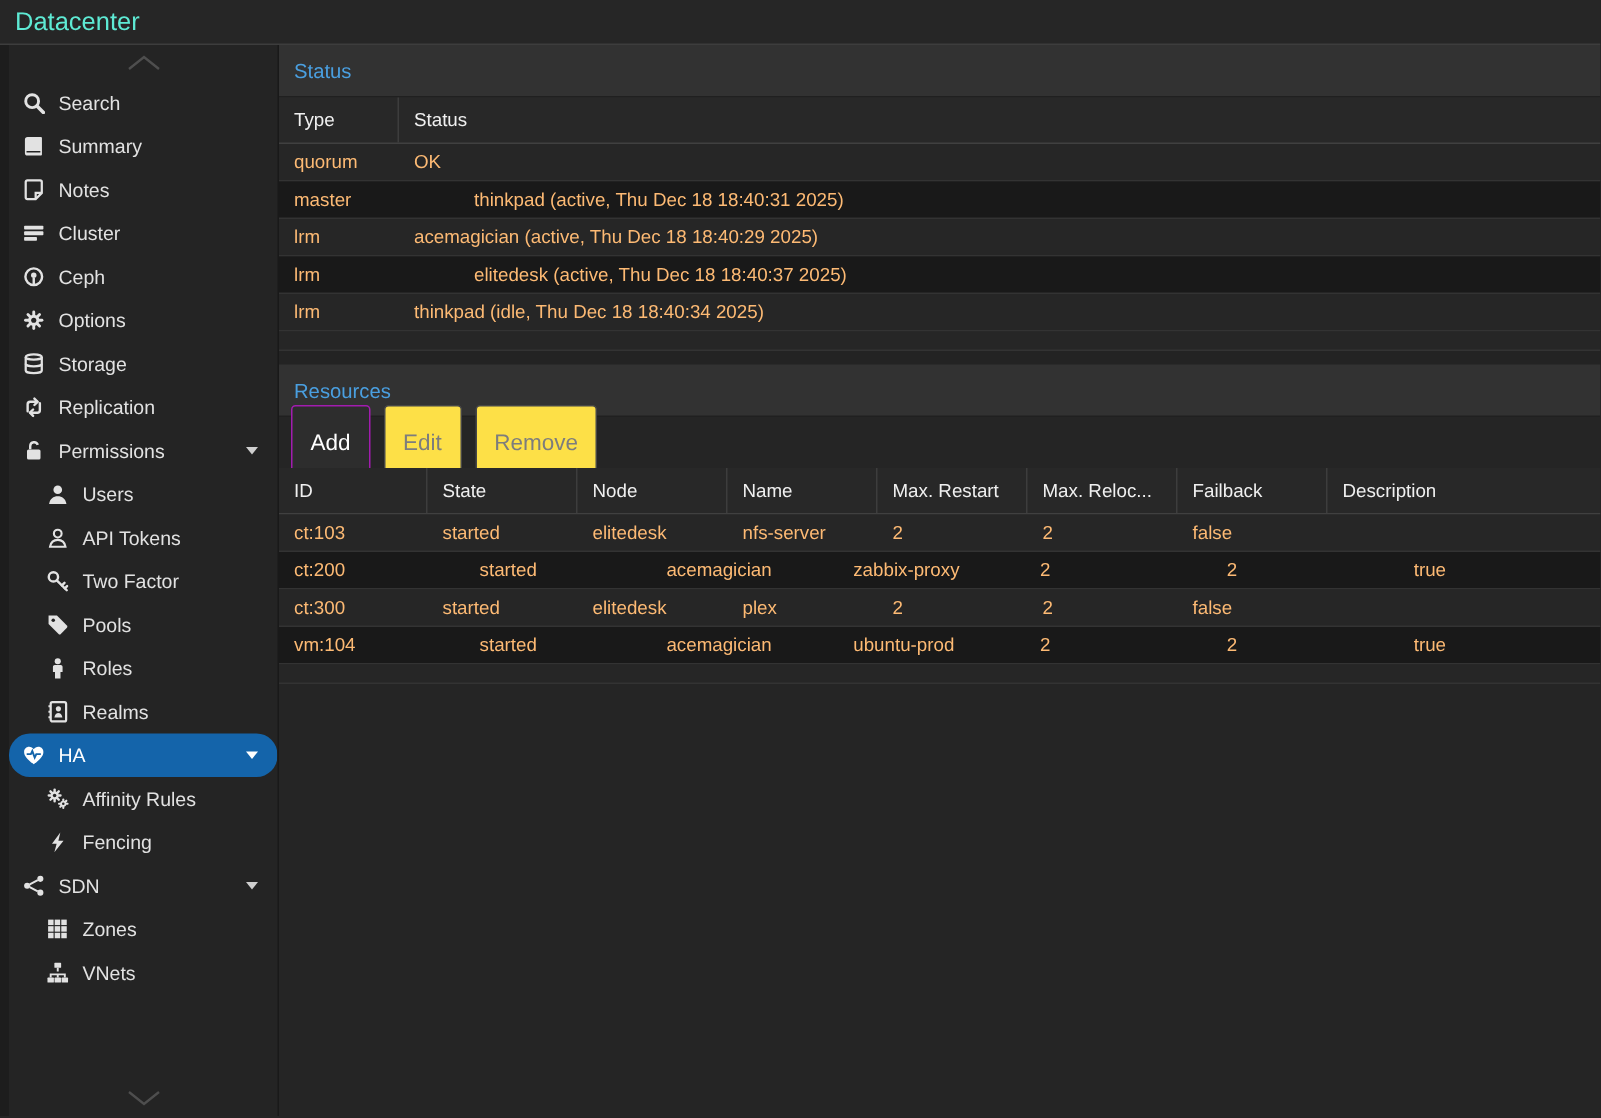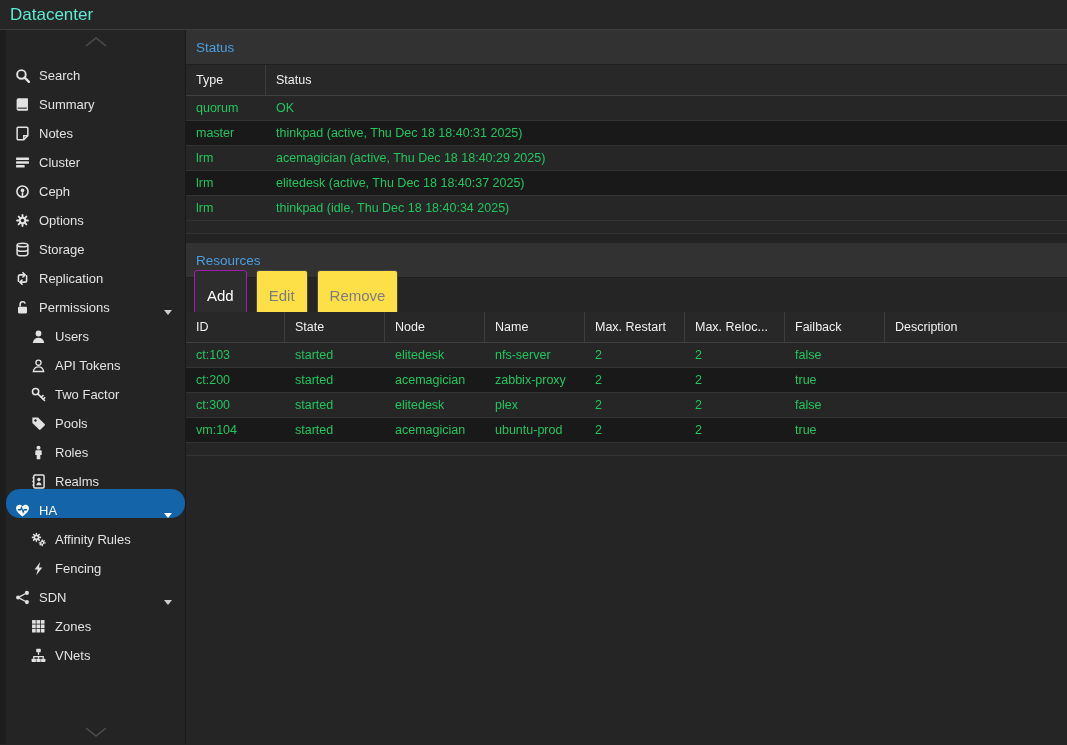--- a/index.html
+++ b/index.html
@@ -13,21 +13,21 @@
 
   
   .layout { display:flex; height:714px; }
 
   
   .sidebar { width:185px; flex:none; background:#242424; border-left:6px solid #1d1d1d;
              display:flex; flex-direction:column; overflow:hidden; }
   .scroll-ind { height:24px; flex:none; display:flex; align-items:center; justify-content:center; color:#4e4e4e; }
   .scroll-ind svg { width:26px; height:12px; }
   .nav { flex:1; }
-  .nav-item { height:29px; display:flex; align-items:flex-end; padding-left:9px;
+  .nav-item { height:29px; display:flex; align-items:center; padding-left:9px;
               color:#e2e2e2; font-size:13px; cursor:pointer; }
   .nav-item.indent { padding-left:25px; }
   .nav-item.selected { background:#1464aa; color:#ffffff;border-radius:14px; }
   .nav-item .icon { width:15px; height:15px; margin-right:9px; flex:none; }
   .nav-label { white-space:nowrap; }
   .caret { margin-left:auto; margin-right:13px; width:0; height:0;
            border-left:4.5px solid transparent; border-right:4.5px solid transparent;
            border-top:5.5px solid #cfcfcf; }
   .nav-item.selected .caret { border-top-color:#ffffff; }
 
@@ -35,24 +35,24 @@
   .content { flex:1; min-width:0; background:#252525; border-left:1px solid #191919;
              display:flex; flex-direction:column; }
   .panel-title { height:35px; flex:none; background:#323232; border-bottom:1px solid #202020;
                  display:flex; align-items:center; padding-left:10px;
                  font-size:13.5px; color:#4a9fe0; }
   .grid-hdr { height:31px; flex:none; background:#282828; border-bottom:1px solid #404040;
               display:flex; font-size:12.5px; color:#f0f0f0; }
   .hdr-cell { display:flex; align-items:center; padding-left:10px;
               border-right:1px solid #3d3d3d; white-space:nowrap; overflow:hidden; }
   .hdr-cell:last-child { border-right:none; flex:1; }
-  .row { height:25px; flex:none; display:flex; font-size:12.5px; color:#22c55e;
+  .row { height:25px; flex:none; display:flex; font-size:12.5px; color:#fdba74;
          border-bottom:1px solid #333333; }
   .row.odd  { background:#262626; }
-  .row.even { background:#191919; }
+  .row.even { background:#191919;gap:40px; }
   .cell { padding-left:10px; line-height:24px; white-space:nowrap; overflow:hidden; }
   .cell:last-child { flex:1; }
 
   
   .status-grid .c0 { width:80px; }
   .status-grid .c1 { flex:1; }
   .res-grid .c0 { width:99px; }
   .res-grid .c1, .res-grid .c2, .res-grid .c3,
   .res-grid .c4, .res-grid .c5, .res-grid .c6 { width:100px; }
   .res-grid .c7 { flex:1; }

